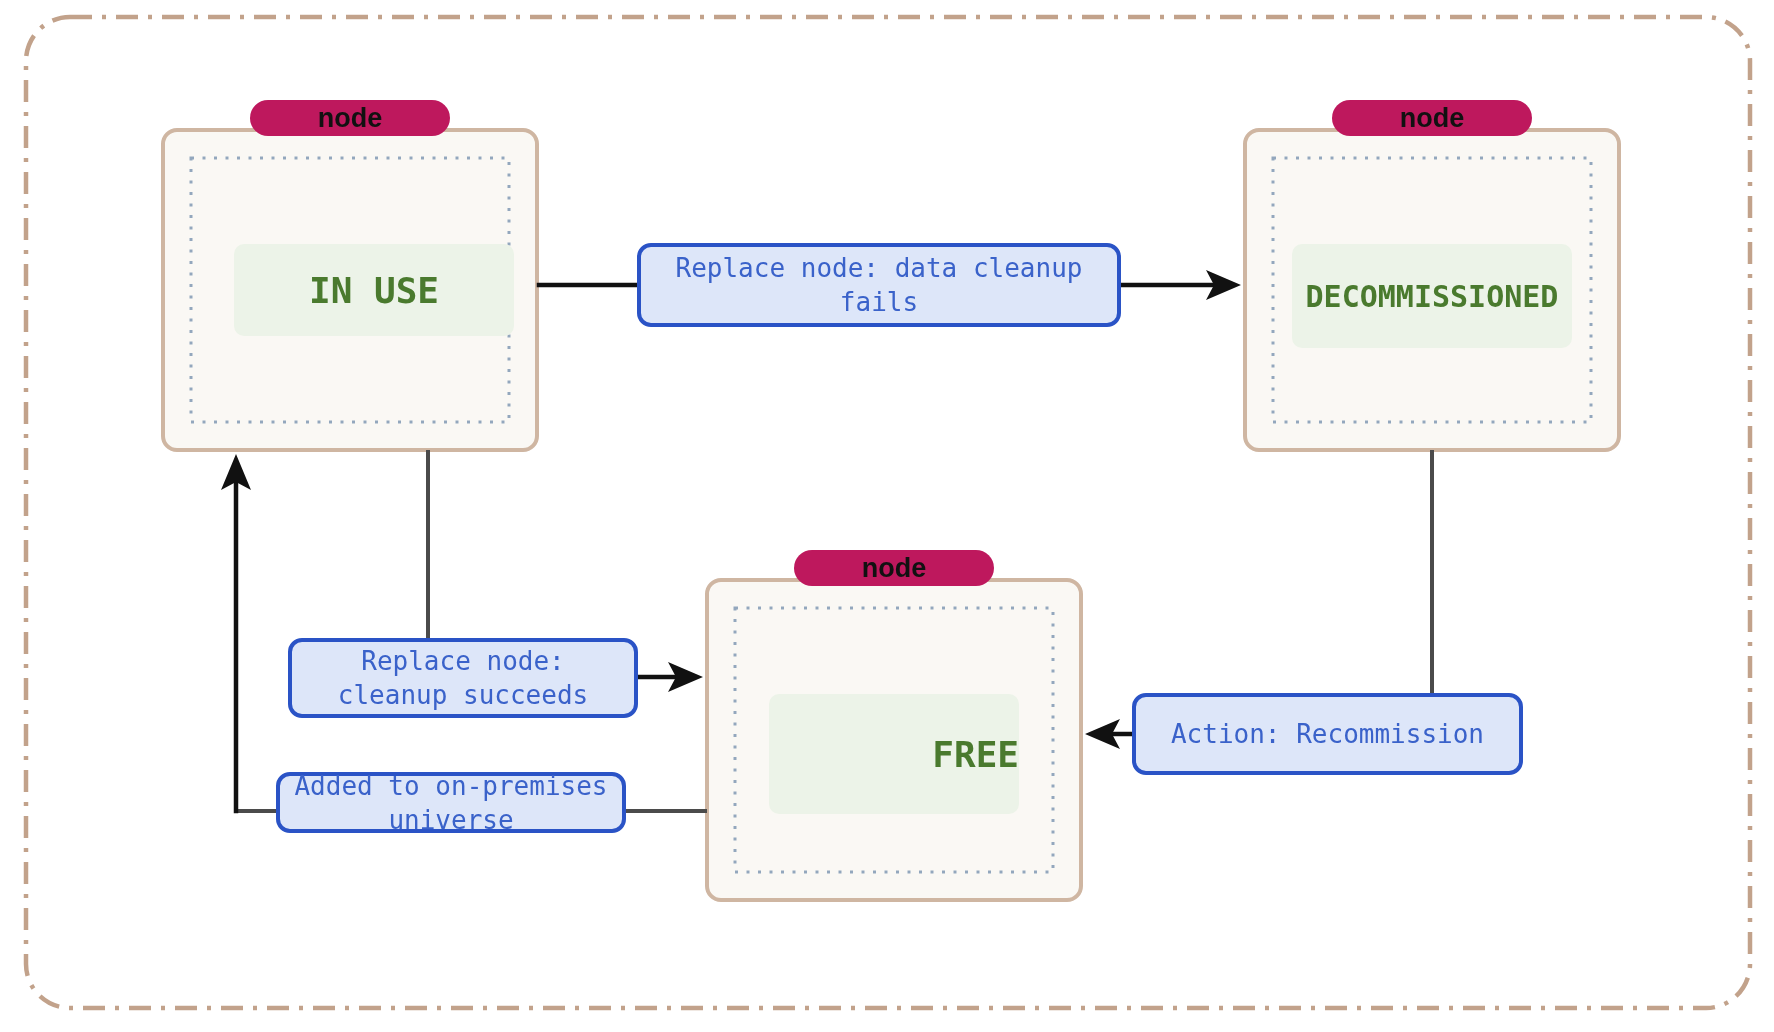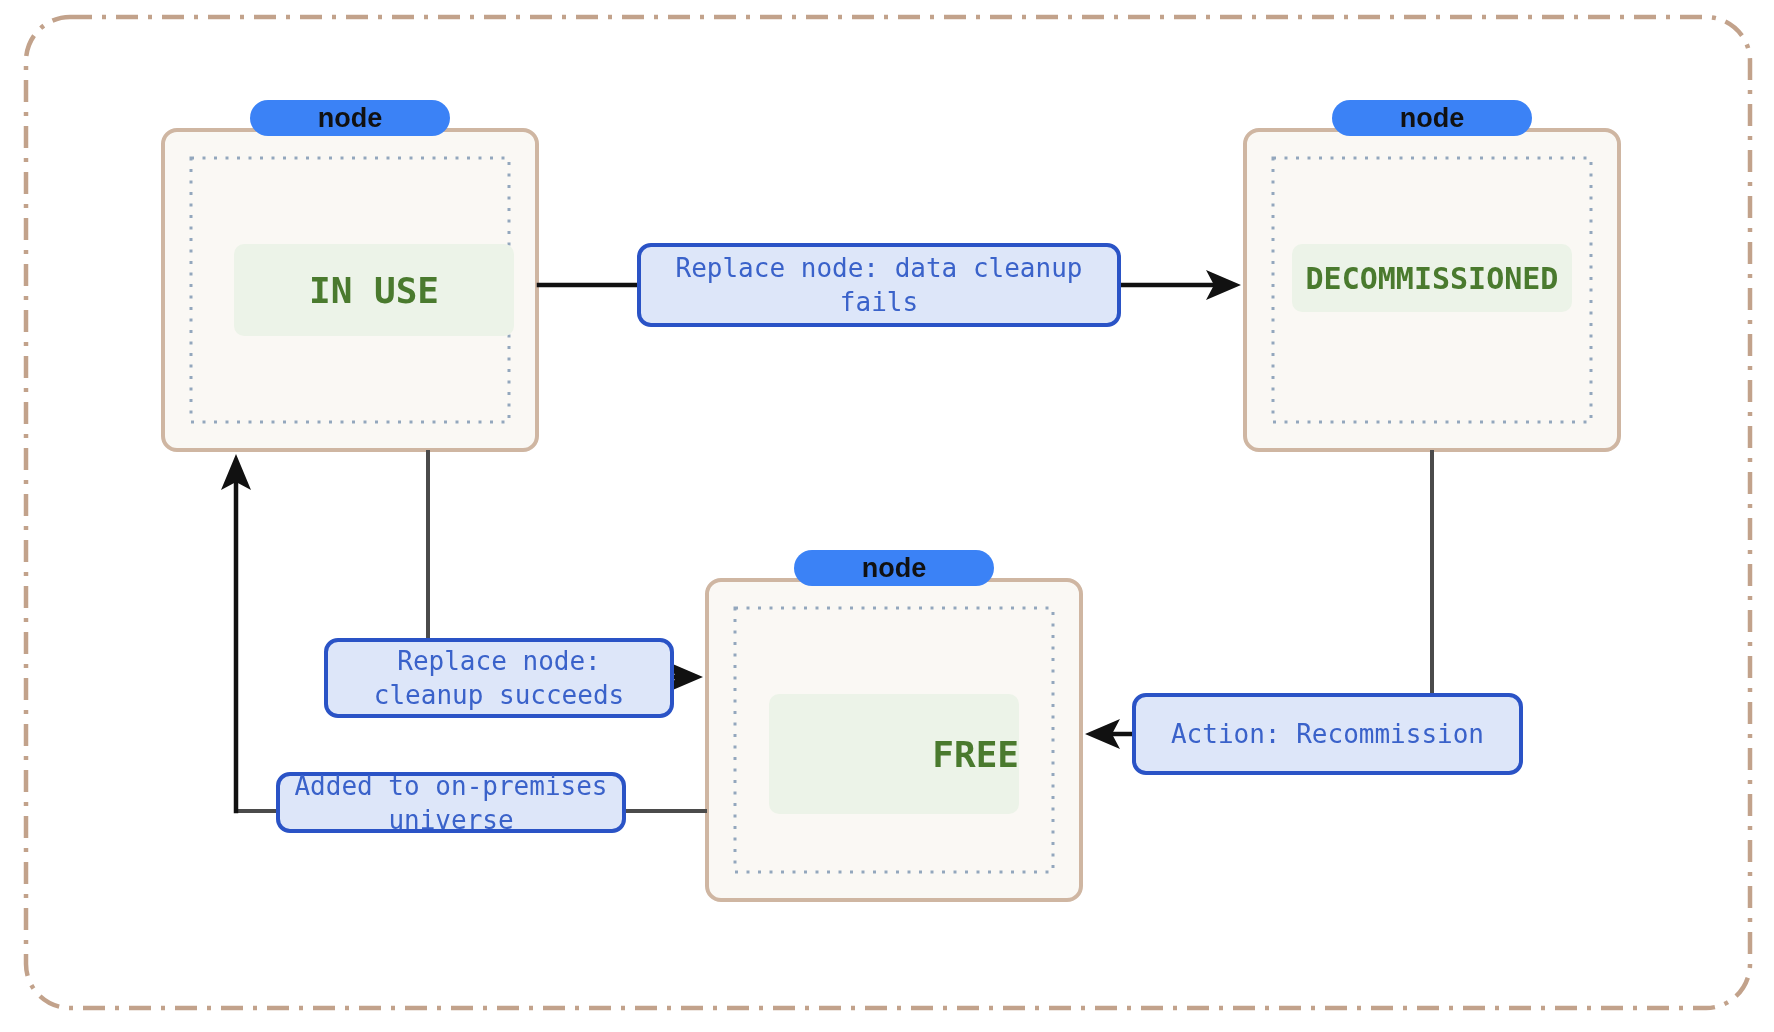--- a/index.html
+++ b/index.html
@@ -32,21 +32,21 @@
   }
   .card.n1 { left: 161px;  top: 128px; width: 378px; height: 324px; }
   .card.n2 { left: 1243px; top: 128px; width: 378px; height: 324px; }
   .card.n3 { left: 705px;  top: 578px; width: 378px; height: 324px; }
 
   
   .pill {
     position: absolute;
     width: 200px;
     height: 36px;
-    background: #3b82f6;
+    background: #be185d;
     border-radius: 18px;
     display: flex;
     align-items: center;
     justify-content: center;
     font-family: "Liberation Sans", sans-serif;
     font-weight: 700;
     font-size: 27px;
     color: #111111;
   }
   .pill.p1 { left: 250px;  top: 100px; }
@@ -59,40 +59,40 @@
     background: #ecf3e8;
     border-radius: 10px;
     display: flex;
     align-items: center;
     justify-content: center;
     font-weight: 700;
     color: #4a7a2e;
     white-space: nowrap;
   }
   .state.s1 { left: 210px;  top: 244px; width: 280px; height: 92px; font-size: 36px; margin-left: 24px; }
-  .state.s2 { left: 1292px; top: 244px; width: 280px; height: 68px; font-size: 30px; }
+  .state.s2 { left: 1292px; top: 244px; width: 280px; height: 104px; font-size: 30px; }
   .state.s3 { left: 769px;  top: 694px; width: 250px; height: 120px; font-size: 36px; justify-content: flex-end; }
 
   
   .edge-label {
     position: absolute;
     background: #dde6f9;
     border: 4px solid #2a53c6;
     border-radius: 14px;
     box-sizing: border-box;
     display: flex;
     align-items: center;
     justify-content: center;
     text-align: center;
     color: #3a62ca;
     font-size: 26px;
     line-height: 34px;
   }
   .edge-label.e1 { left: 637px;  top: 243px; width: 484px; height: 84px; padding: 0 12px; }
-  .edge-label.e2 { left: 288px;  top: 638px; width: 350px; height: 80px; padding: 0 13px; margin-left: 36px; }
+  .edge-label.e2 { left: 288px;  top: 638px; width: 350px; height: 80px; padding: 0 13px; }
   .edge-label.e3 { left: 276px;  top: 772px; width: 350px; height: 61px; padding: 0 13px; text-align: center; }
   .edge-label.e4 { left: 1132px; top: 693px; width: 391px; height: 82px; padding: 0 20px; }
 
   .wire-black { stroke: #111111; stroke-width: 4.5; fill: none; stroke-linecap: square; }
   .wire-gray  { stroke: #4b4b4b; stroke-width: 4;   fill: none; stroke-linecap: square; }
   .ahead      { fill: #111111; stroke: none; }
   .dotted     { stroke: #93a7bd; stroke-width: 3; fill: none; stroke-dasharray: 3 8.5; }
   .frame      { stroke: #c2a28b; stroke-width: 4.5; fill: none; stroke-dasharray: 22 10 4 10; }
 </style>
 </head>

